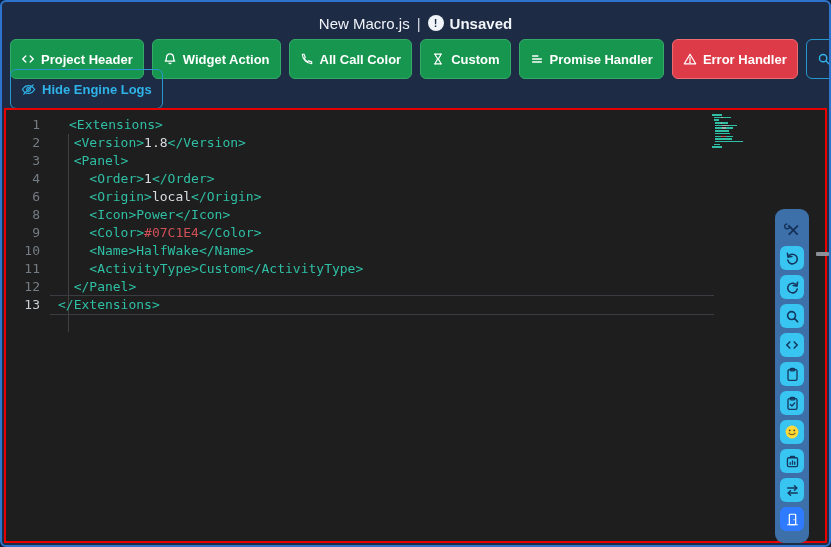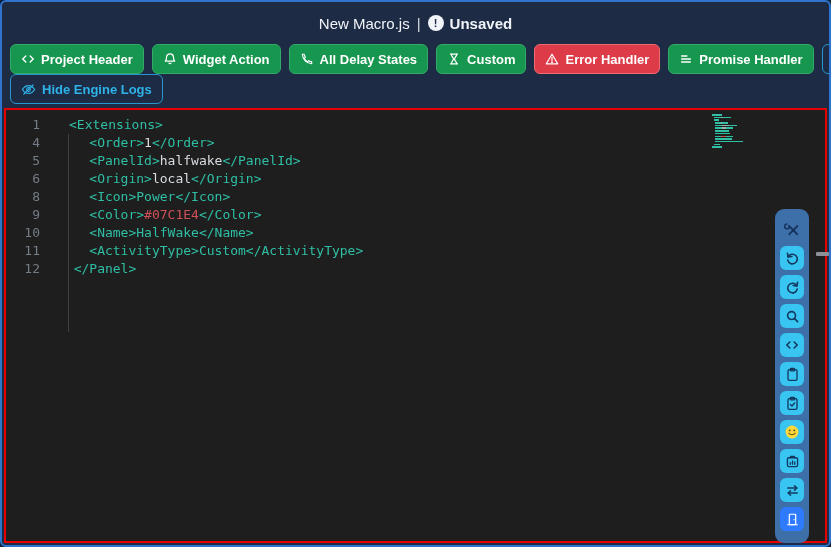--- a/index.html
+++ b/index.html
@@ -8,21 +8,21 @@
     position: relative; width: 831px; height: 547px;
     background:#1d2b45; border:2px solid #2f74cc; border-radius:6px; overflow:hidden;
   }
   
   #titlebar { height:42px; display:flex; align-items:center; justify-content:center; gap:7px; color:#f1f4f8; font-size:15px; }
   #titlebar .sep { color:#d7dde6; }
   #titlebar .status-wrap { display:flex; align-items:center; gap:6px; font-weight:bold; }
   .alert-circle { width:16px; height:16px; border-radius:50%; background:#f1f4f8; color:#1d2b45; font-size:11px; font-weight:bold; display:flex; align-items:center; justify-content:center; line-height:1; }
   
   .btn-row { display:flex; align-items:center; gap:8px; padding:0 8px; height:30px; }
-  .btn { display:inline-flex; align-items:center; gap:6px; height:30px; padding:0 10px; border-radius:6px; font-size:13px; font-weight:bold; cursor:pointer; white-space:nowrap; }
+  .btn { display:inline-flex; align-items:center; gap:6px; height:40px; padding:0 10px; border-radius:6px; font-size:13px; font-weight:bold; cursor:pointer; white-space:nowrap; }
   .btn svg { flex:0 0 auto; }
   .btn-green { background:#17964f; border:1px solid #33aa67; color:#fff; }
   .btn-red   { background:#de3b48; border:1px solid #ee6b72; color:#fff; }
   .btn-outline { background:transparent; border:1px solid #2796cc; color:#2fb3e8; }
   
   #editor {
     position:absolute; left:2px; right:2px; top:106px; bottom:2px;
     background:#1e1e1e; border:2px solid #e60000;
   }
   #code-lines { position:relative; padding-top:6px; font-family:"DejaVu Sans Mono",monospace; font-size:13px; line-height:18px; }
@@ -82,46 +82,46 @@
       <svg width="14" height="14" viewBox="0 0 16 16" fill="none" stroke="#ffffff" stroke-width="1.4" stroke-linecap="round" stroke-linejoin="round">
           <path d="M8 2.2c-2.6 0-4 1.9-4 4.2 0 2.6-.8 3.4-1.4 4h10.8c-.6-.6-1.4-1.4-1.4-4 0-2.3-1.4-4.2-4-4.2z"></path>
           <path d="M6.8 12.6a1.3 1.3 0 0 0 2.4 0"></path>
         </svg>
       <span>Widget Action</span>
     </div>
     <div class="btn btn-green">
       <svg width="14" height="14" viewBox="0 0 16 16" fill="none" stroke="#ffffff" stroke-width="1.3" stroke-linecap="round" stroke-linejoin="round">
           <path d="M4.8 2.6c.3 1.2.7 2.4 1.3 3.5L4.8 7.4a11.6 11.6 0 0 0 3.8 3.8l1.3-1.3c1.1.6 2.3 1 3.5 1.3v2.2C7.6 13 3 8.4 2.6 2.6h2.2z"></path>
         </svg>
-      <span>All Delay States</span>
+      <span>All Call Color</span>
     </div>
     <div class="btn btn-green">
       <svg width="14" height="14" viewBox="0 0 16 16" fill="none" stroke="#ffffff" stroke-width="1.4" stroke-linecap="round" stroke-linejoin="round">
           <path d="M4 2.5h8"></path>
           <path d="M4 13.5h8"></path>
           <path d="M5 2.5c0 3 2.4 3.6 2.4 5.5S5 10.5 5 13.5"></path>
           <path d="M11 2.5c0 3-2.4 3.6-2.4 5.5s2.4 2.5 2.4 5.5"></path>
         </svg>
       <span>Custom</span>
     </div>
+    <div class="btn btn-green">
+      <svg width="14" height="14" viewBox="0 0 16 16" fill="none" stroke="#ffffff" stroke-width="1.6" stroke-linecap="round">
+          <line x1="3" y1="4.5" x2="9" y2="4.5"></line>
+          <line x1="3" y1="8" x2="13" y2="8"></line>
+          <line x1="3" y1="11.5" x2="13" y2="11.5"></line>
+        </svg>
+      <span>Promise Handler</span>
+    </div>
     <div class="btn btn-red">
       <svg width="14" height="14" viewBox="0 0 16 16" fill="none" stroke="#ffffff" stroke-width="1.4" stroke-linecap="round" stroke-linejoin="round">
           <path d="M8 2.5 14.5 13.5 1.5 13.5 Z"></path>
           <line x1="8" y1="6.3" x2="8" y2="9.6"></line>
           <circle cx="8" cy="11.6" r="0.4" fill="#ffffff"></circle>
         </svg>
       <span>Error Handler</span>
-    </div>
-    <div class="btn btn-green">
-      <svg width="14" height="14" viewBox="0 0 16 16" fill="none" stroke="#ffffff" stroke-width="1.6" stroke-linecap="round">
-          <line x1="3" y1="4.5" x2="9" y2="4.5"></line>
-          <line x1="3" y1="8" x2="13" y2="8"></line>
-          <line x1="3" y1="11.5" x2="13" y2="11.5"></line>
-        </svg>
-      <span>Promise Handler</span>
     </div>
     <div class="btn btn-outline">
       <svg width="14" height="14" viewBox="0 0 16 16" fill="none" stroke="#2fb3e8" stroke-width="1.6" stroke-linecap="round">
           <circle cx="7" cy="7" r="4.2"></circle>
           <line x1="10.3" y1="10.3" x2="13.5" y2="13.5"></line>
         </svg>
       <span>Command Search</span>
     </div>
   </div>
 
@@ -133,28 +133,30 @@
           <line x1="3" y1="13" x2="13" y2="3"></line>
         </svg>
       <span>Hide Engine Logs</span>
     </div>
   </div>
 
   <div id="editor">
     <div id="code-lines">
       <div id="indent-guide"></div>
     <div class="code-line"><span class="line-num">1</span><span class="line-content" style="padding-left: 0px; margin-left: 29px;"><span class="seg-tag">&lt;Extensions&gt;</span></span></div>
+        <div class="code-line"><span class="line-num">2</span><span class="line-content" style="padding-left: 15.66px;"><span class="seg-tag">&lt;Version&gt;</span><span class="seg-text">1.8</span><span class="seg-tag">&lt;/Version&gt;</span></span></div>
+        <div class="code-line"><span class="line-num">3</span><span class="line-content" style="padding-left: 15.66px;"><span class="seg-tag">&lt;Panel&gt;</span></span></div>
         <div class="code-line"><span class="line-num">4</span><span class="line-content" style="padding-left: 31.32px;"><span class="seg-tag">&lt;Order&gt;</span><span class="seg-text">1</span><span class="seg-tag">&lt;/Order&gt;</span></span></div>
-        <div class="code-line"><span class="line-num">5</span><span class="line-content" style="padding-left: 31.32px;"><span class="seg-tag">&lt;PanelId&gt;</span><span class="seg-text">halfwake</span><span class="seg-tag">&lt;/PanelId&gt;</span></span></div>
         <div class="code-line"><span class="line-num">6</span><span class="line-content" style="padding-left: 31.32px;"><span class="seg-tag">&lt;Origin&gt;</span><span class="seg-text">local</span><span class="seg-tag">&lt;/Origin&gt;</span></span></div>
         <div class="code-line"><span class="line-num">8</span><span class="line-content" style="padding-left: 31.32px;"><span class="seg-tag">&lt;Icon&gt;</span><span class="seg-atom">Power</span><span class="seg-tag">&lt;/Icon&gt;</span></span></div>
         <div class="code-line"><span class="line-num">9</span><span class="line-content" style="padding-left: 31.32px;"><span class="seg-tag">&lt;Color&gt;</span><span class="seg-hex">#07C1E4</span><span class="seg-tag">&lt;/Color&gt;</span></span></div>
         <div class="code-line"><span class="line-num">10</span><span class="line-content" style="padding-left: 31.32px;"><span class="seg-tag">&lt;Name&gt;</span><span class="seg-atom">HalfWake</span><span class="seg-tag">&lt;/Name&gt;</span></span></div>
         <div class="code-line"><span class="line-num">11</span><span class="line-content" style="padding-left: 31.32px;"><span class="seg-tag">&lt;ActivityType&gt;</span><span class="seg-atom">Custom</span><span class="seg-tag">&lt;/ActivityType&gt;</span></span></div>
         <div class="code-line"><span class="line-num">12</span><span class="line-content" style="padding-left: 15.66px;"><span class="seg-tag">&lt;/Panel&gt;</span></span></div>
+        <div class="code-line active"><span class="line-num">13</span><span class="line-content" style="padding-left: 0px;"><span class="seg-tag">&lt;/Extensions&gt;</span></span></div>
       </div>
     <div id="minimap">
         <div class="mm-row">
           <span style="width: 0px;"></span>
           <span class="mm-seg mm-tag" style="width: 9.6px;"></span>
         </div>
         <div class="mm-row">
           <span style="width: 1.6px;"></span>
           <span class="mm-seg mm-tag" style="width: 7.2px;"></span>
           <span class="mm-seg mm-text" style="width: 2.4px;"></span>

